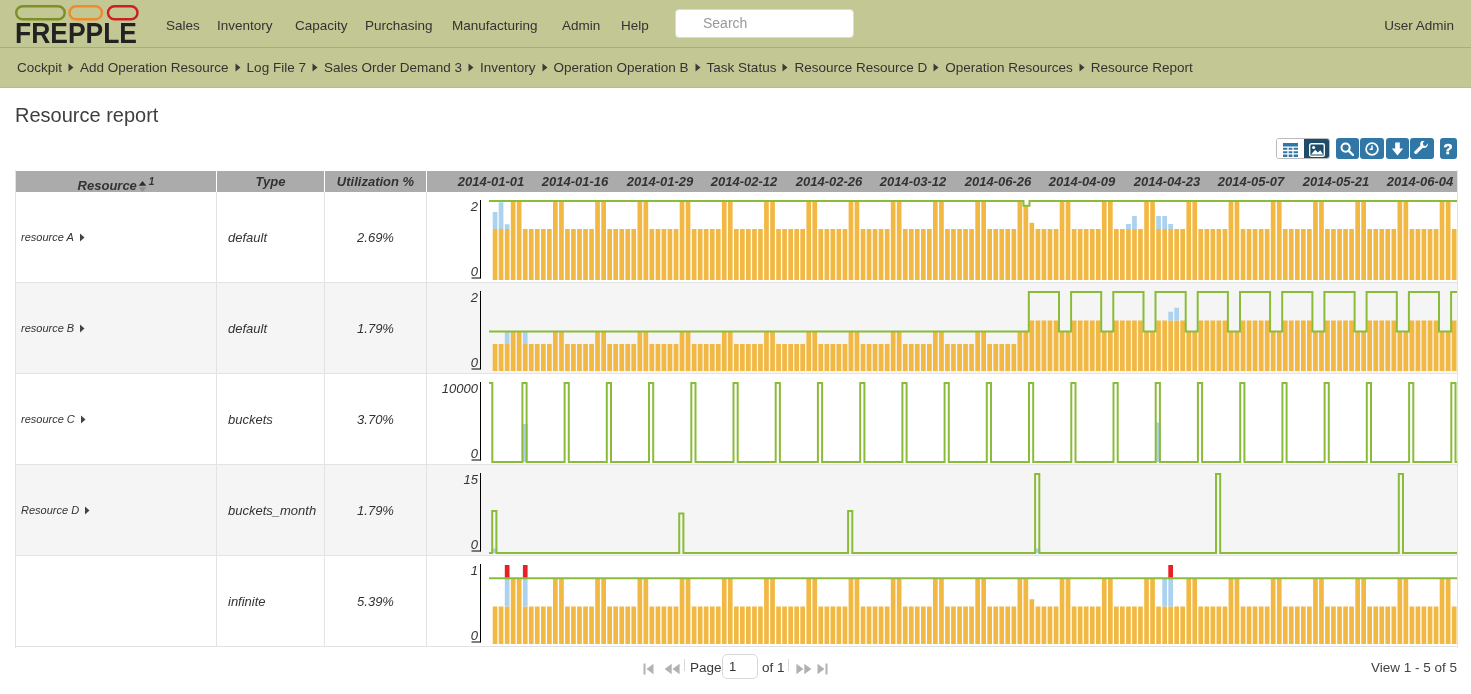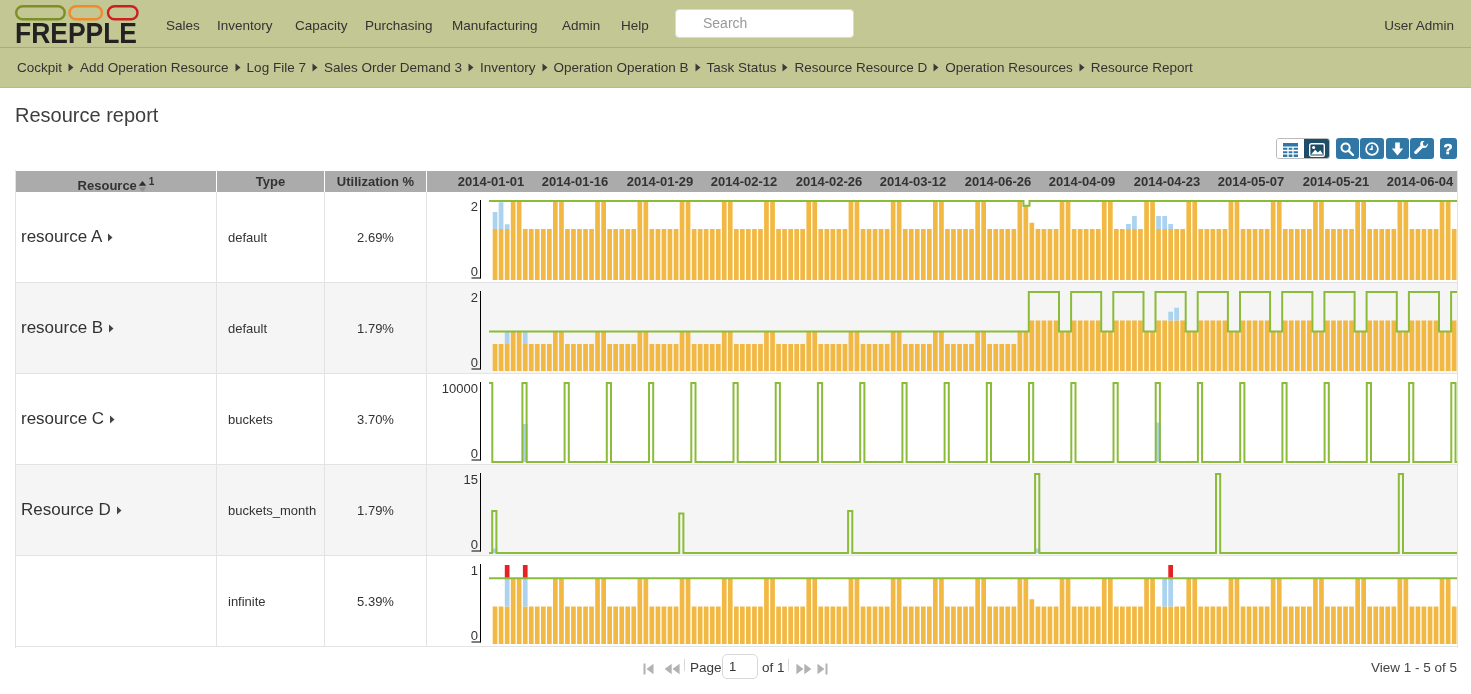--- a/index.html
+++ b/index.html
@@ -8,28 +8,28 @@
 .search { position:absolute; left:675px; top:9px; width:179px; height:29px; background:#fff; border:1px solid #d9d9d9; border-radius:4px; font-size:14px; color:#999; padding-left:27px; line-height:27px; }
 .user { position:absolute; right:17px; top:18px; font-size:13.5px; color:#333; }
 .crumbbar { position:absolute; left:0; top:48px; width:1471px; height:40px; background:#c3c794; border-bottom:1px solid #b8bc8a; box-sizing:border-box; }
 .crumbs { position:absolute; left:17px; top:12px; font-size:13.5px; color:#333; }
 .ci { margin:0 3px; }
 .ci:first-child { margin-left:0; }
 .csep { margin:0 3px; }
 h1 { position:absolute; left:15px; top:104px; font-size:20px; font-weight:normal; color:#3e3e3e; }
 .toolbar { position:absolute; top:138px; height:21px; }
 .btn { position:absolute; top:0; height:21px; border-radius:3px; background:#3177a5; display:flex; align-items:center; justify-content:center; }
-.grid { position:absolute; left:15px; top:170px; width:1443px; height:478px; }
+.grid { position:absolute; left:15px; top:170px; width:1443px; height:478px;font-style:italic; }
 .ghead { position:absolute; left:0; top:1px; width:1441px; height:21px; background:#ababab; }
 .hc { position:absolute; top:0; height:22px; font-weight:bold; font-size:13px; color:#333; text-align:center; line-height:21px; border-left:1px solid #fff; }
 .hc:first-child { border-left:none; }
 .dh { position:absolute; left:410px; top:0; width:1031px; height:22px; }
 .dh span { position:absolute; top:0; transform:translateX(-50%); font-weight:bold; font-size:13px; color:#333; line-height:21px; white-space:nowrap; }
 .row { position:absolute; left:0; width:1441px; height:91px; border-bottom:1px solid #e3e3e3; }
-.row .c1 { position:absolute; left:0; top:0; width:200px; height:90px; display:flex; align-items:center; padding-left:5px; font-size:17px; color:#333; }
+.row .c1 { position:absolute; left:0; top:0; width:200px; height:90px; display:flex; align-items:center; padding-left:5px; font-size:11px; color:#333; }
 .row .c2 { position:absolute; left:200px; top:0; width:108px; height:90px; display:flex; align-items:center; padding-left:11px; font-size:13px; color:#333; border-left:1px solid #e3e3e3; }
 .row .c3 { position:absolute; left:308px; top:0; width:102px; height:90px; display:flex; align-items:center; justify-content:center; font-size:13px; color:#333; border-left:1px solid #e3e3e3; }
 .row .chart { position:absolute; left:410px; top:0; width:1031px; height:91px; border-left:1px solid #e3e3e3; overflow:hidden; }
 .grid { border-left:1px solid #e3e3e3; border-right:1px solid #e3e3e3; }
 .pager { position:absolute; left:0; top:648px; width:1471px; height:40px;padding-left:36px; }
 .pgel { position:absolute; top:0; }
 .pagertxt { font-size:13.5px; color:#3a3a3a; }
 .pginput { position:absolute; left:722px; top:6px; width:36px; height:25px; border:1px solid #d8d8d8; border-radius:5px; padding-left:6px; font-size:13px; color:#333; line-height:23px; background:#fff; box-sizing:border-box; }
 .view { position:absolute; right:14px; top:12px; font-size:13.5px; color:#444; }
 .vsep { position:absolute; top:11px; width:1px; height:12px; background:#d8d8d8; }

